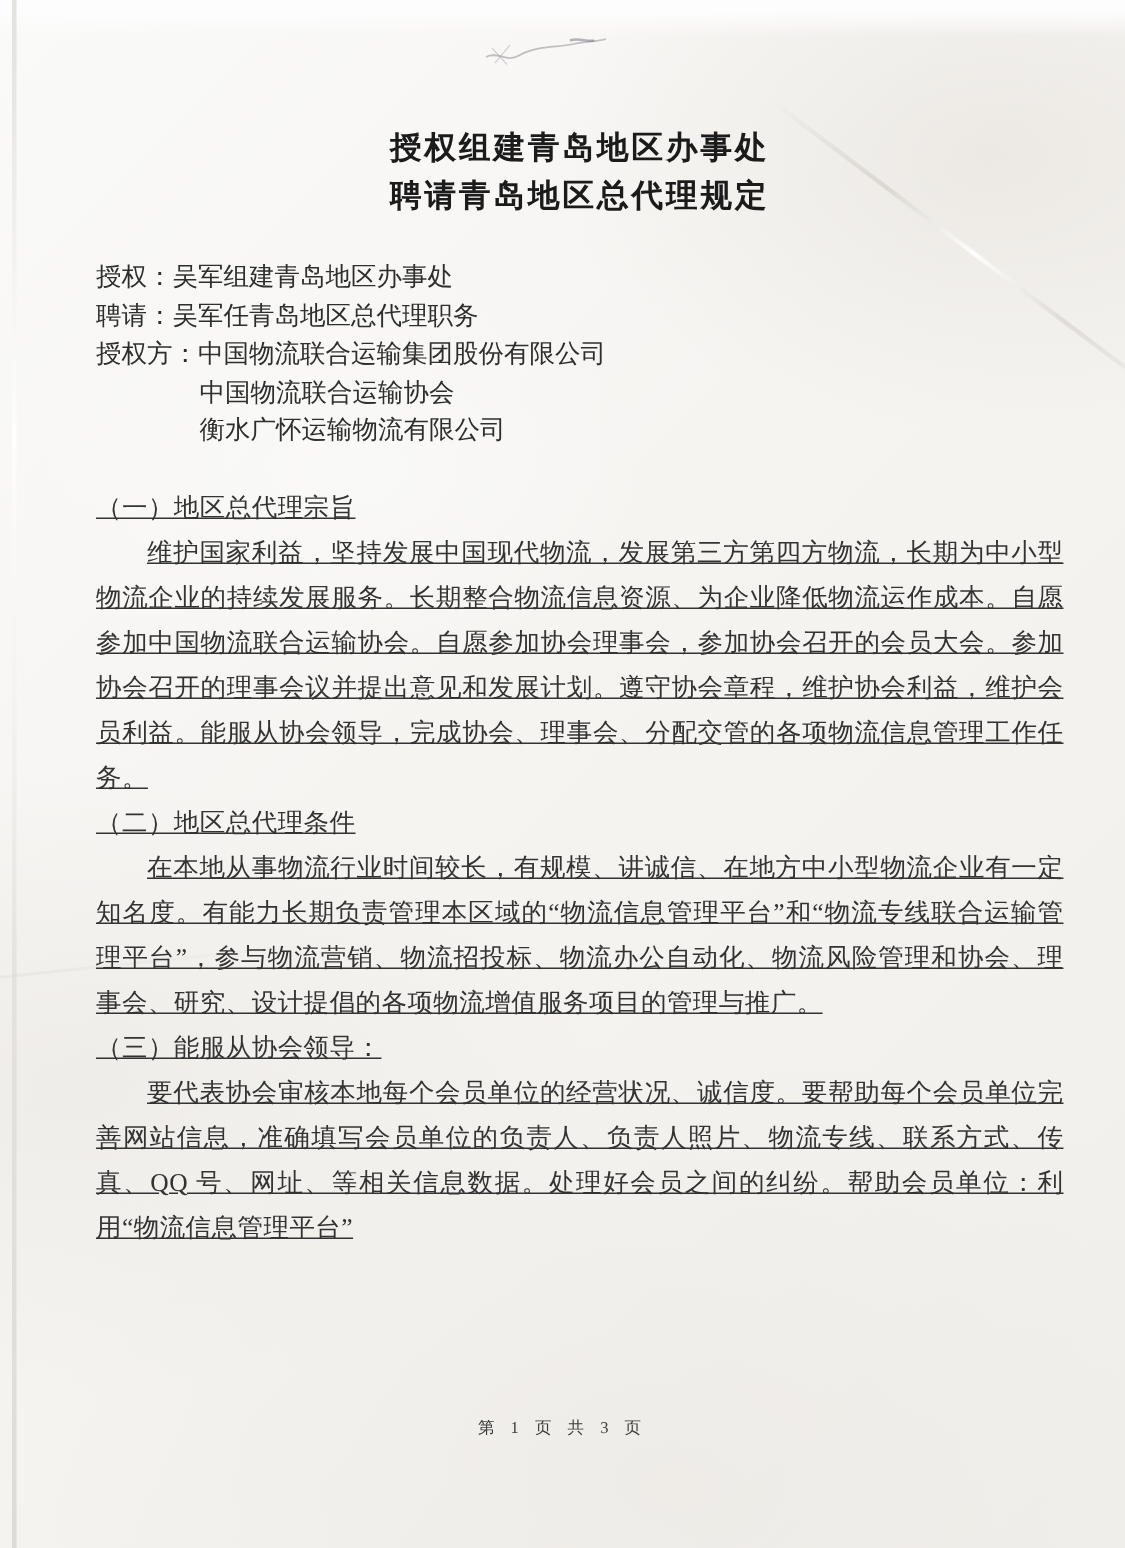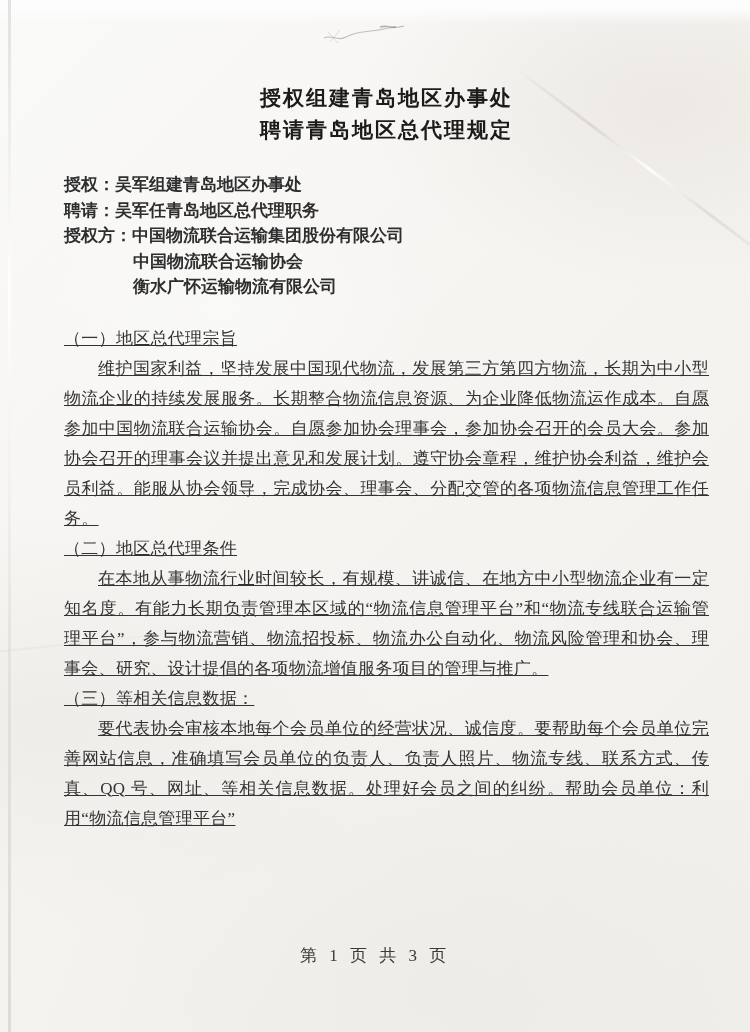--- a/index.html
+++ b/index.html
@@ -50,39 +50,39 @@
     margin-top: 82px;
     text-align: center;
     font-weight: bold;
     font-size: 21px;
     line-height: 32px;
     letter-spacing: 2px;
     color: #1b1b1b;
   }
 
   .meta { margin-top: 26px; font-size: 17px; line-height: 25.5px; color: #2e2e2e; }
-  .meta-row { white-space: nowrap; font-weight: bold; }
+  .meta-row { white-space: nowrap; }
   .meta-row.indent { padding-left: 69px; }
 
   .body-text {
     margin-top: 24px;
     font-size: 17px;
     line-height: 30px;
     text-align: justify;
     color: #333333;
     letter-spacing: 0.3px;
     text-decoration: underline;
   }
   .section-heading { text-indent: 0; }
   .para { text-indent: 2em; }
 
   .page-footer {
     position: absolute; left: 0; right: 0; top: 944px;
     text-align: center;
-    font-size: 17px;
+    font-size: 11px;
     letter-spacing: 4px;
     color: #3a3a3a;
   }
 </style>
 </head>
 <body>
 
 <div class="scan-page">
 
   <div class="fold-line-left"></div>
@@ -119,21 +119,21 @@
       </div>
     </div>
 
     <div class="body-text">
       <div class="section-heading">（一）地区总代理宗旨</div>
       <div class="para">维护国家利益，坚持发展中国现代物流，发展第三方第四方物流，长期为中小型物流企业的持续发展服务。长期整合物流信息资源、为企业降低物流运作成本。自愿参加中国物流联合运输协会。自愿参加协会理事会，参加协会召开的会员大会。参加协会召开的理事会议并提出意见和发展计划。遵守协会章程，维护协会利益，维护会员利益。能服从协会领导，完成协会、理事会、分配交管的各项物流信息管理工作任务。</div>
 
       <div class="section-heading">（二）地区总代理条件</div>
       <div class="para">在本地从事物流行业时间较长，有规模、讲诚信、在地方中小型物流企业有一定知名度。有能力长期负责管理本区域的“物流信息管理平台”和“物流专线联合运输管理平台”，参与物流营销、物流招投标、物流办公自动化、物流风险管理和协会、理事会、研究、设计提倡的各项物流增值服务项目的管理与推广。</div>
 
-      <div class="section-heading">（三）等相关信息数据：</div>
+      <div class="section-heading">（三）能服从协会领导：</div>
       <div class="para">要代表协会审核本地每个会员单位的经营状况、诚信度。要帮助每个会员单位完善网站信息，准确填写会员单位的负责人、负责人照片、物流专线、联系方式、传真、QQ 号、网址、等相关信息数据。处理好会员之间的纠纷。帮助会员单位：利用“物流信息管理平台”</div>
     </div>
 
   </div>
 
   <div class="page-footer">第 1 页 共 3 页</div>
 
 </div>
 
 </body></html>

